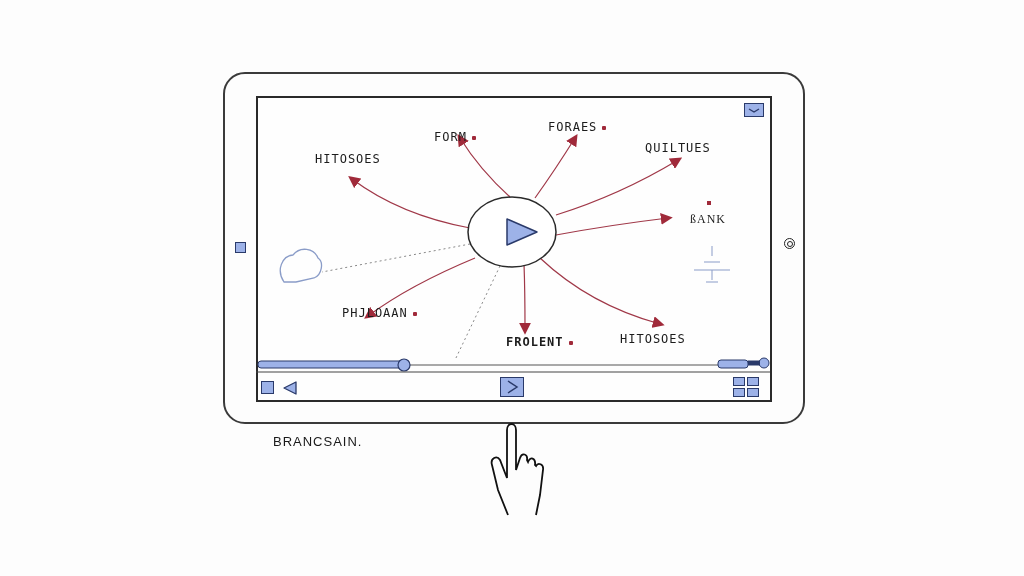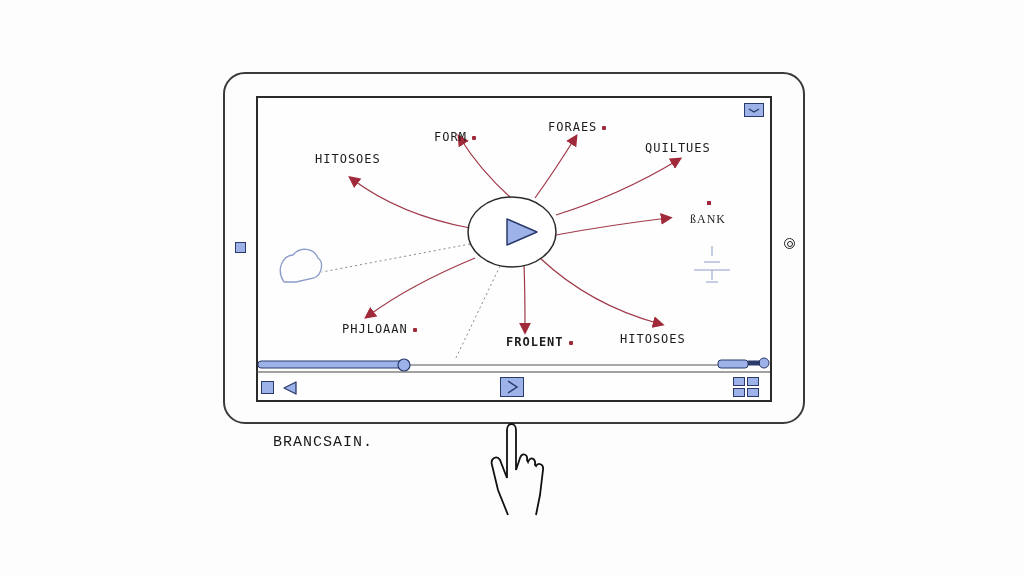--- a/index.html
+++ b/index.html
@@ -9,21 +9,21 @@
   .tablet { left:223px; top:72px; width:582px; height:352px; border:2px solid #3a3a3a;
             border-radius:22px; box-sizing:border-box; background:#fdfdfd; }
   .screen { left:256px; top:96px; width:516px; height:306px; border:2px solid #2a2a2a;
             box-sizing:border-box; background:#fefefe; }
   .label { font-family:"DejaVu Sans Mono", monospace; font-size:12px; letter-spacing:1px;
            color:#1c1c1c; }
   .dot { display:inline-block; width:4px; height:4px; background:#a02a3a; border-radius:1px;
          margin-left:5px; vertical-align:middle; }
   svg { position:absolute; left:0; top:0; }
   .btn-sq { border:1.5px solid #2a3a6a; background:#9db2e8; box-sizing:border-box; }
-  .caption { font-family:Liberation Mono, monospace; font-size:15px; letter-spacing:1px;padding-left:39px; }
+  .caption { font-family:Liberation Sans, sans-serif; font-size:13px; letter-spacing:1px;padding-left:39px; }
 </style>
 </head>
 <body>
 
 <div class="abs tablet"></div>
 
 <div class="abs btn-sq" style="left:235px;top:242px;width:11px;height:11px;"></div>
 <div class="abs" style="left:784px;top:238px;width:11px;height:11px;border:1.5px solid #222;border-radius:50%;box-sizing:border-box;">
   <div style="position:absolute;left:2px;top:2px;width:4px;height:4px;border:1px solid #222;border-radius:50%;"></div>
 </div>
@@ -81,21 +81,21 @@
     <path d="M11,5 L11,31 L41,18 Z" fill="#9db2e8" stroke="#2a3a6a" stroke-width="1.5" stroke-linejoin="round"></path>
   </svg>
 </div>
 
 <div class="abs label" style="left:315px;top:152px;"><span>HITOSOES</span></div>
 <div class="abs label" style="left:434px;top:118px;margin-top:12px;"><span>FORM</span><span class="dot"></span></div>
 <div class="abs label" style="left:548px;top:120px;"><span>FORAES</span><span class="dot"></span></div>
 <div class="abs label" style="left:645px;top:141px;text-align:right;"><span>QUILTUES</span></div>
 <div class="abs" style="left:707px;top:201px;width:4px;height:4px;background:#a02a3a;"></div>
 <div class="abs label" style="left:690px;top:212px;font-family:Liberation Serif, serif;"><span>ßANK</span></div>
-<div class="abs label" style="left:342px;top:322px;"><span>PHJLOAAN</span><span class="dot"></span></div>
+<div class="abs label" style="left:342px;top:306px;"><span>PHJLOAAN</span><span class="dot"></span></div>
 <div class="abs label" style="left:506px;top:335px;font-weight:bold;"><span>FROLENT</span><span class="dot"></span></div>
 <div class="abs label" style="left:620px;top:332px;"><span>HITOSOES</span></div>
 
 <div class="abs" style="left:276px;top:246px;width:50px;height:40px;"></div>
 <div class="abs" style="left:690px;top:244px;width:44px;height:42px;"></div>
 
 <div class="abs btn-sq" style="left:744px;top:103px;width:20px;height:14px;">
   <svg width="20" height="14" style="position:absolute;left:-1px;top:-1px;">
     <path d="M5,6 L10,9 L15,6" fill="none" stroke="#2a3a6a" stroke-width="1.4"></path>
   </svg>

